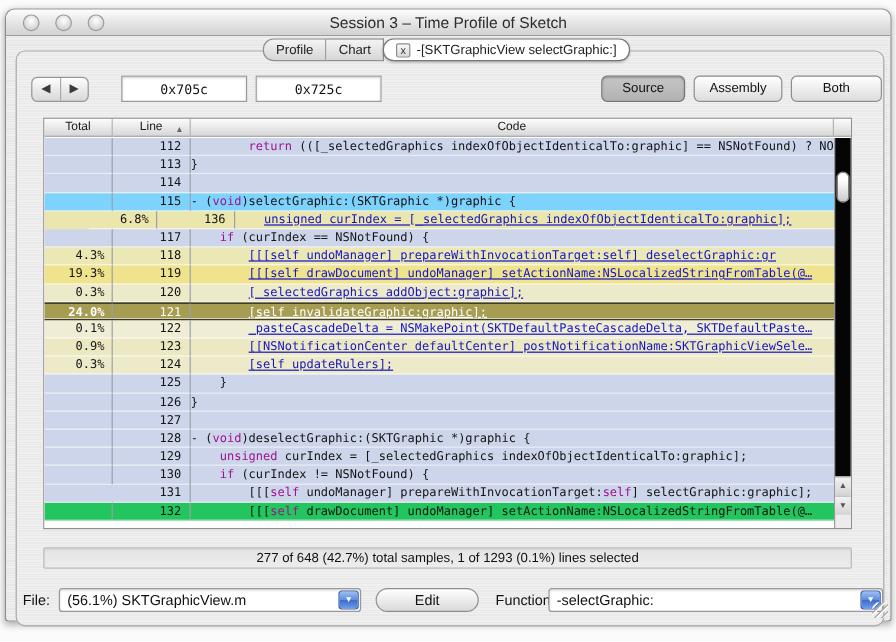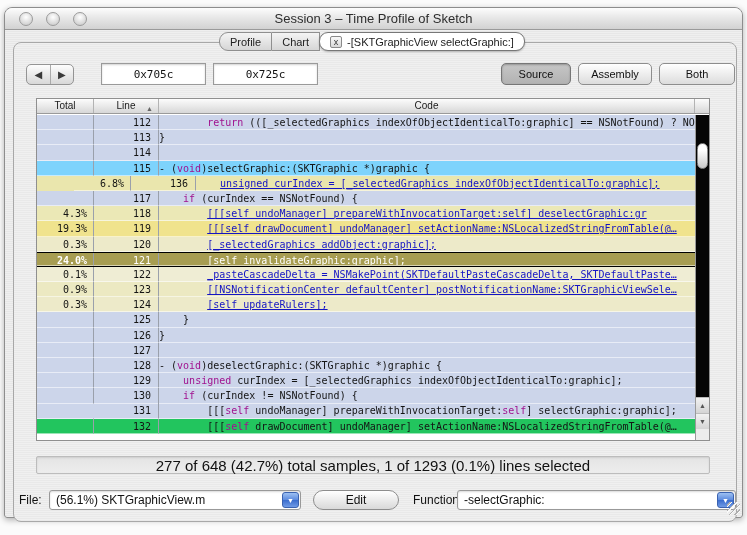--- a/index.html
+++ b/index.html
@@ -78,21 +78,21 @@
   .vsb-thumb{ position:absolute; left:1px; top:28px; width:11px; height:26px; border-radius:6px;
     border:1px solid #8a8a8a; background:linear-gradient(180deg,#ffffff 25%,#c9c9c9); }
   .vsb-btn{ position:absolute; left:0; right:0; height:16px; background:linear-gradient(180deg,#f2f2f2,#d4d4d4);
     border-top:1px solid #bbb; text-align:center; font-size:7px; line-height:15px; color:#555; }
   .vsb-up{ top:282px; } .vsb-dn{ top:298px; }
 
   
   .status{ position:absolute; left:31px; top:448px; width:674px; height:18px;
     border:1px solid #bcbcbc; border-radius:2px; background:linear-gradient(180deg,#e4e4e4,#ededed);
     box-shadow:inset 0 1px 2px rgba(0,0,0,.10);
-    font-size:15px; color:#111; text-align:center; line-height:17px; }
+    font-size:11px; color:#111; text-align:center; line-height:17px; }
   .footer{ position:absolute; left:0; top:482px; width:100%; height:22px; font-size:12px; color:#111; }
   .flabel{ position:absolute; top:3px; }
   .lab-file{ left:14px; } .lab-func{ left:408px; }
   .combo{ position:absolute; top:0; height:20px; border:1px solid #999; border-radius:3px; background:#fff;
     box-shadow:inset 0 1px 2px rgba(0,0,0,.15); }
   .combo input{ position:absolute; left:6px; top:1px; right:22px; bottom:1px; border:none; outline:none;
     font-family:"Liberation Sans",sans-serif; font-size:12px; color:#111; background:transparent; width:calc(100% - 28px); }
   .combo-btn{ position:absolute; right:1px; top:1px; width:17px; height:16px; border-radius:3px;
     background:linear-gradient(180deg,#9dc0f2 0%,#5c8ade 50%,#3a6ccd 51%,#6f9ae6 100%);
     border:1px solid #3a62b0; text-align:center; font-size:7px; line-height:15px; color:#fff; }

